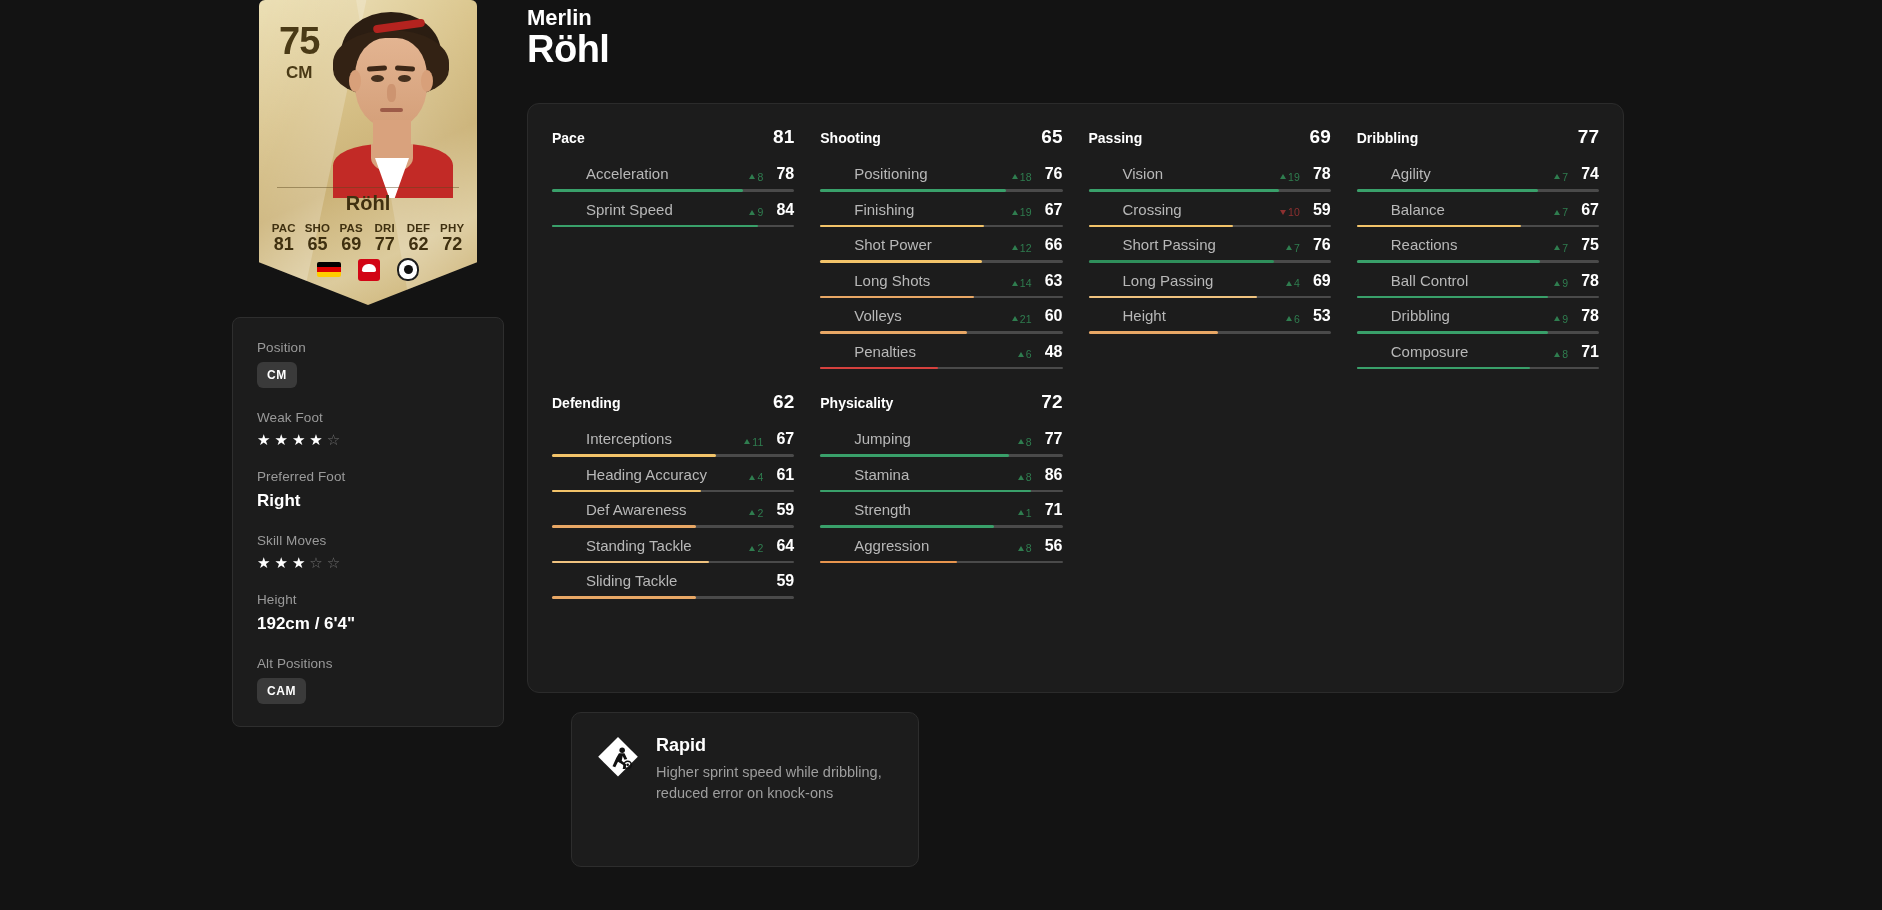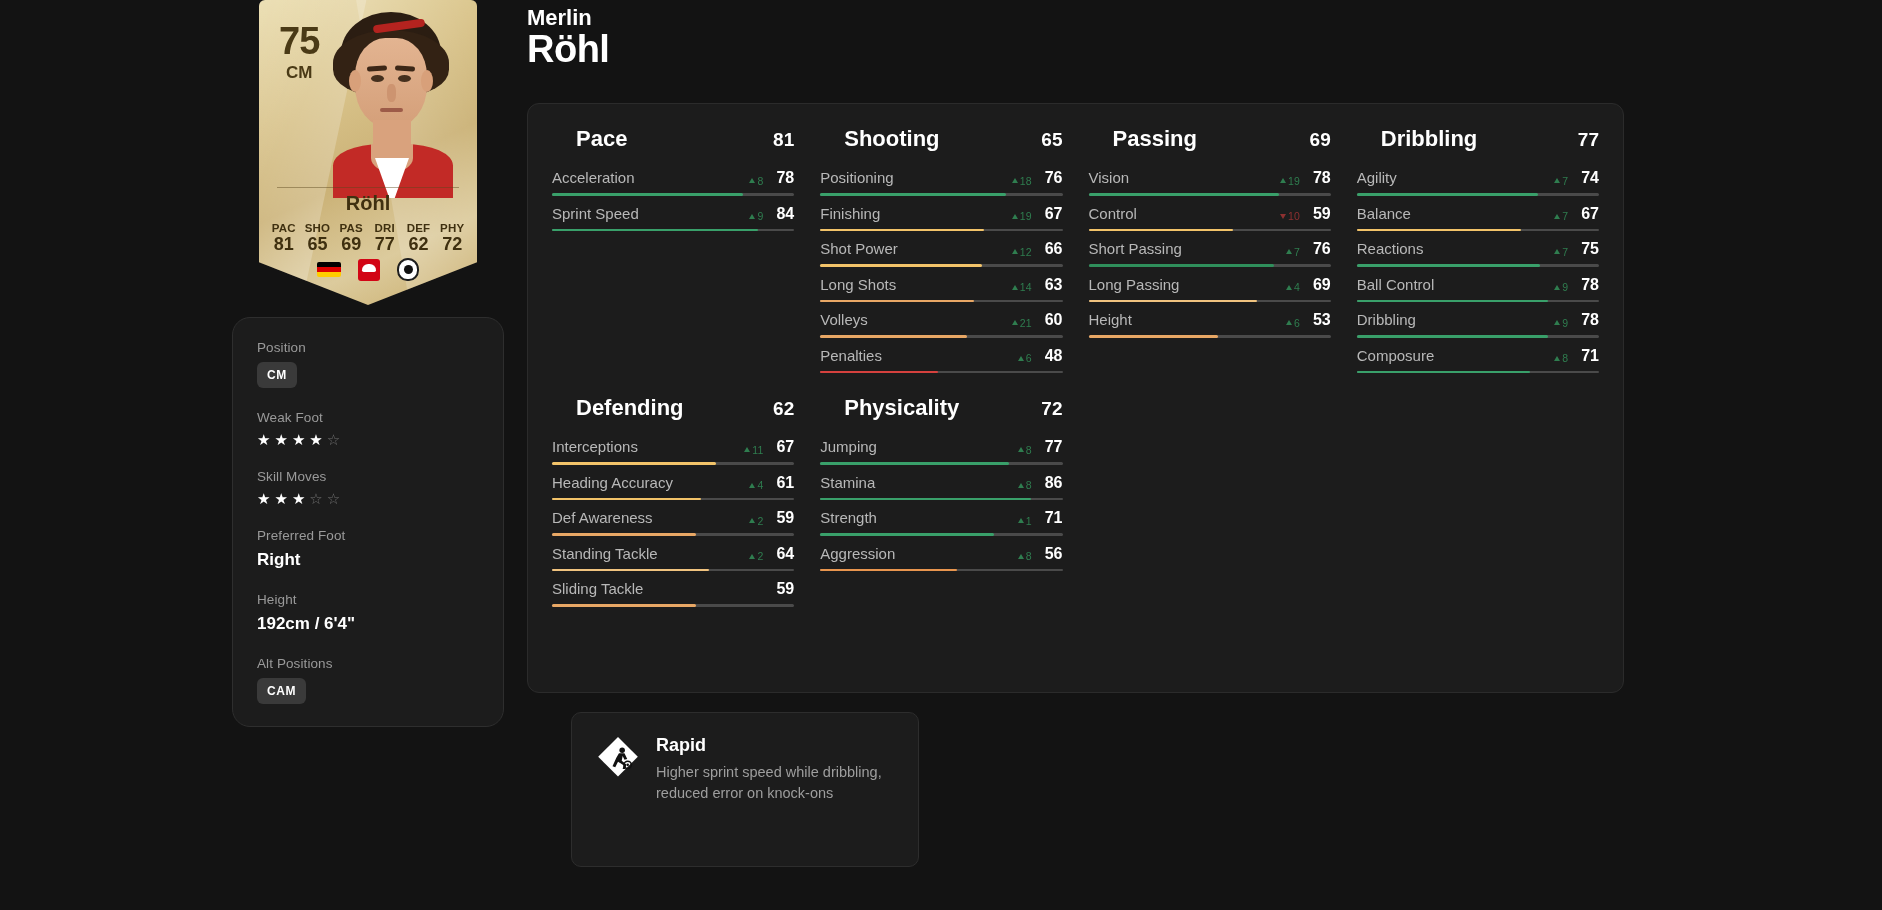--- a/index.html
+++ b/index.html
@@ -120,21 +120,21 @@
   .club-badge::after {
     content:""; position:absolute; left:5px; top:5px; width:9px; height:9px;
     border-radius:50%; background:#111;
   }
 
   .info-panel {
     margin-top: 12px;
     width: 272px;
     background: #1c1c1c;
     border: 1px solid #2e2e2e;
-    border-radius: 18px;
+    border-radius: 8px;
     padding: 22px 22px 22px 24px;
   }
   .info-label { font-size: 13.5px; color: #9a9a9a; margin-bottom: 7px; letter-spacing: .1px; }
   .info-block { margin-bottom: 22px; }
   .info-block:last-child { margin-bottom: 0; }
   .pos-chip {
     display:inline-block; background:#3a3a3a; color:#fff;
     font-size: 12px; font-weight: bold; letter-spacing:.6px;
     padding: 6px 10px; border-radius: 6px;
   }
@@ -154,26 +154,26 @@
   .name-last { font-size: 38px; font-weight: bold; color: #fff; line-height: 1.05; letter-spacing: -.5px; }
 
   .grid-row { display: flex; gap: 26px; }
   .grid-row.second { margin-top: 22px; }
   .statcol { width: 248px; }
   .statcol.empty { visibility: hidden; }
   .col-head {
     display: flex; justify-content: space-between; align-items: baseline;
     margin-bottom: 8px;
   }
-  .col-title { font-size: 22px; font-weight: bold; color: #fff; margin-left: 24px; }
+  .col-title { font-size: 14px; font-weight: bold; color: #fff; }
   .col-total { font-size: 19px; font-weight: bold; color: #fff; }
 
   .srow { padding-top: 9px; }
   .srow-top { display: flex; align-items: baseline; justify-content: space-between; }
-  .srow-name { font-size: 15px; color: #b8b8b8; }
+  .srow-name { font-size: 15px; color: #b8b8b8; margin-left: 34px; }
   .srow-right { display: flex; align-items: baseline; gap: 5px; }
   .delta { font-size: 10.5px; display:flex; align-items:center; gap:2px; }
   .delta.up { color: #2f7d4f; }
   .delta.down { color: #8d3030; }
   .tri-up { width:0;height:0;border-left:3.5px solid transparent;border-right:3.5px solid transparent;border-bottom:5px solid #2f7d4f; display:inline-block; }
   .tri-down { width:0;height:0;border-left:3.5px solid transparent;border-right:3.5px solid transparent;border-top:5px solid #8d3030; display:inline-block; }
   .srow-val { font-size: 16px; font-weight: bold; color: #fff; min-width: 26px; text-align: right; }
   .bar { margin-top: 6px; height: 2.5px; background: #4a4a4a; border-radius: 2px; position: relative; }
   .bar > i { position:absolute; left:0; top:0; bottom:0; border-radius:2px; display:block; }
 
@@ -267,26 +267,26 @@
     <div class="info-panel">
       <div class="info-block">
         <div class="info-label">Position</div>
         <span class="pos-chip">CM</span>
       </div>
       <div class="info-block">
         <div class="info-label">Weak Foot</div>
         <div class="stars">★★★★<span class="off">☆</span></div>
       </div>
       <div class="info-block">
+        <div class="info-label">Preferred Foot</div>
+        <div class="info-value">Right</div>
+      </div>
+      <div class="info-block">
         <div class="info-label">Skill Moves</div>
         <div class="stars">★★★<span class="off">☆☆</span></div>
-      </div>
-      <div class="info-block">
-        <div class="info-label">Preferred Foot</div>
-        <div class="info-value">Right</div>
       </div>
       <div class="info-block">
         <div class="info-label">Height</div>
         <div class="info-value">192cm / 6'4"</div>
       </div>
       <div class="info-block">
         <div class="info-label">Alt Positions</div>
         <span class="pos-chip">CAM</span>
       </div>
     </div>
@@ -446,21 +446,21 @@
                 </div>
                 <div class="srow-val">78</div>
               </div>
             </div>
             <div class="bar">
               <i style="width: 78.7879%; background: rgb(57, 160, 106);"></i>
             </div>
           </div>
           <div class="srow">
             <div class="srow-top">
-              <div class="srow-name">Control</div>
+              <div class="srow-name">Crossing</div>
               <div class="srow-right">
                 <div class="delta down">
                   <span class="tri-down"></span>
                   <span>10</span>
                 </div>
                 <div class="srow-val">59</div>
               </div>
             </div>
             <div class="bar">
               <i style="width: 59.596%; background: rgb(242, 195, 105);"></i>

